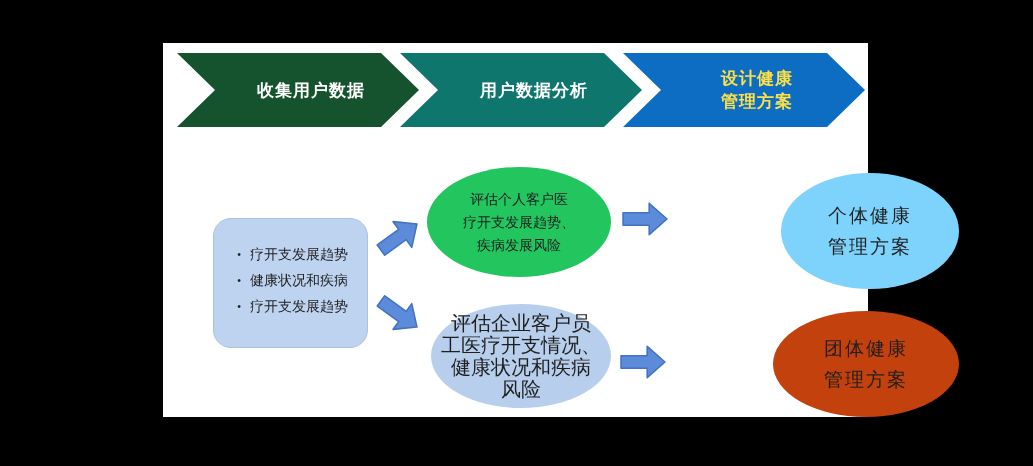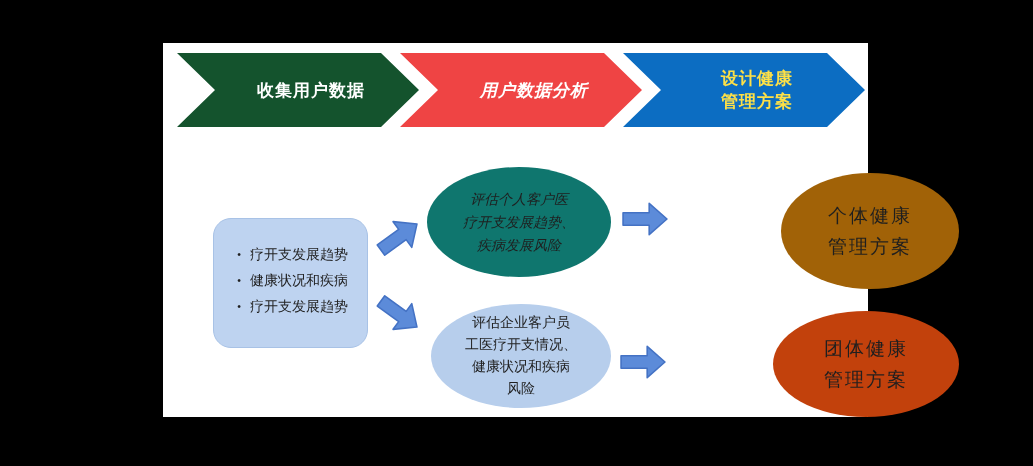--- a/index.html
+++ b/index.html
@@ -33,39 +33,39 @@
   .bullet-row{display:flex;align-items:baseline;font-size:14px;line-height:26px;color:#1f1f1f;}
   .bullet-dot{width:22px;text-align:center;flex:0 0 22px;font-size:12px;}
   
   .ellipse{
     position:absolute;border-radius:50%;
     display:flex;align-items:center;justify-content:center;
     white-space:pre-line;text-align:center;color:#1f1f1f;
     box-sizing:border-box;
   }
   .analysis-1{left:264px;top:124px;width:184px;height:110px;font-size:14px;line-height:23px;}
-  .analysis-2{left:268px;top:261px;width:180px;height:104px;font-size:14px;line-height:22px;}
+  .analysis-2{left:268px;top:261px;width:180px;height:104px;font-size:20px;line-height:22px;}
   .plan-1{left:618px;top:130px;width:178px;height:116px;font-size:19px;line-height:31px;letter-spacing:2px;}
   .plan-2{left:610px;top:268px;width:186px;height:106px;font-size:19px;line-height:31px;letter-spacing:2px;}
   
   .arrow{position:absolute;}
   .arrow svg{display:block;}
   .arrow-diag-up{left:212px;top:176px;transform:rotate(-36deg);}
   .arrow-diag-down{left:212px;top:253px;transform:rotate(36deg);}
   .arrow-right-1{left:459px;top:158px;}
   .arrow-right-2{left:457px;top:301px;}
 </style>
 </head>
 <body>
 
 <div id="stage">
   <div id="panel">
 
     <div class="chevron chevron-1" style="background: #14532d; color: rgb(255, 255, 255);">收集用户数据</div>
-    <div class="chevron chevron-2" style="background: #ef4444; color: rgb(255, 255, 255); font-style: italic;">用户数据分析</div>
+    <div class="chevron chevron-2" style="background: #0f766e; color: rgb(255, 255, 255);">用户数据分析</div>
     <div class="chevron chevron-3" style="background: rgb(12, 109, 194); color: #fde047;">设计健康
 管理方案</div>
 
     <div class="source-box" style="background: rgb(190, 211, 240);">
       <div class="bullet-row">
         <span class="bullet-dot">•</span>
         <span>疗开支发展趋势</span>
       </div>
       <div class="bullet-row">
         <span class="bullet-dot">•</span>
@@ -81,38 +81,38 @@
       <svg width="48" height="36" viewBox="0 0 44 34">
         <path d="M1,11 L26,11 L26,2 L43,17 L26,32 L26,23 L1,23 Z" stroke-width="1.5" stroke-linejoin="round" style="fill: rgb(92, 139, 217); stroke: rgb(68, 114, 196);"></path>
       </svg>
     </div>
     <div class="arrow arrow-diag-down">
       <svg width="48" height="36" viewBox="0 0 44 34">
         <path d="M1,11 L26,11 L26,2 L43,17 L26,32 L26,23 L1,23 Z" stroke-width="1.5" stroke-linejoin="round" style="fill: rgb(92, 139, 217); stroke: rgb(68, 114, 196);"></path>
       </svg>
     </div>
 
-    <div class="ellipse analysis-1" style="background: #0f766e; font-style: italic;">评估个人客户医
+    <div class="ellipse analysis-1" style="background: #22c55e;">评估个人客户医
 疗开支发展趋势、
 疾病发展风险</div>
     <div class="ellipse analysis-2" style="background: rgb(183, 206, 236);">评估企业客户员
 工医疗开支情况、
 健康状况和疾病
 风险</div>
 
     <div class="arrow arrow-right-1">
       <svg width="46" height="36" viewBox="0 0 44 34">
         <path d="M1,11 L26,11 L26,2 L43,17 L26,32 L26,23 L1,23 Z" stroke-width="1.5" stroke-linejoin="round" style="fill: rgb(92, 139, 217); stroke: rgb(68, 114, 196);"></path>
       </svg>
     </div>
     <div class="arrow arrow-right-2">
       <svg width="46" height="36" viewBox="0 0 44 34">
         <path d="M1,11 L26,11 L26,2 L43,17 L26,32 L26,23 L1,23 Z" stroke-width="1.5" stroke-linejoin="round" style="fill: rgb(92, 139, 217); stroke: rgb(68, 114, 196);"></path>
       </svg>
     </div>
 
-    <div class="ellipse plan-1" style="background: #a16207;">个体健康
+    <div class="ellipse plan-1" style="background: #7dd3fc;">个体健康
 管理方案</div>
     <div class="ellipse plan-2" style="background: #c2410c;">团体健康
 管理方案</div>
 
   </div>
 </div>
 
 </body></html>

